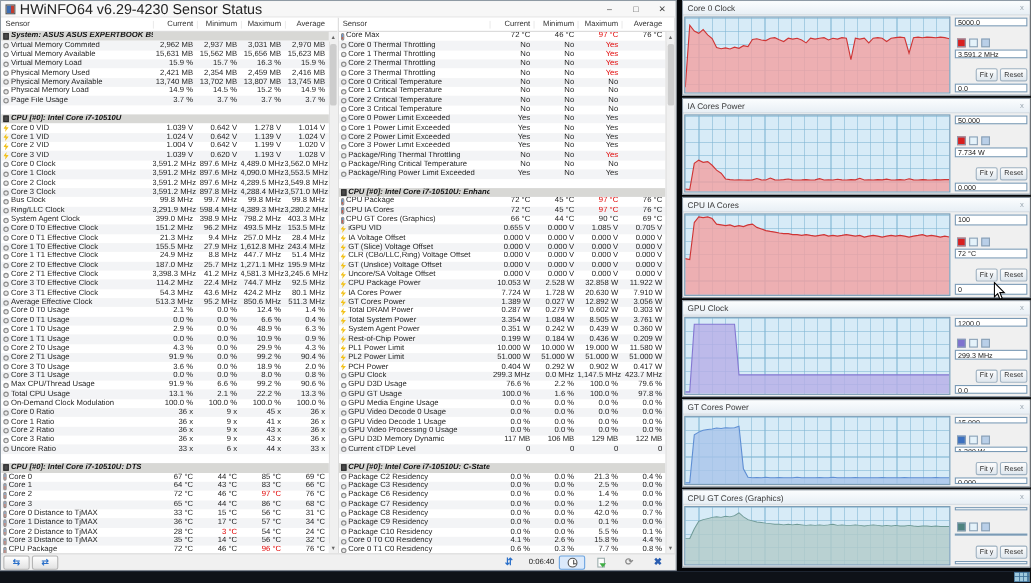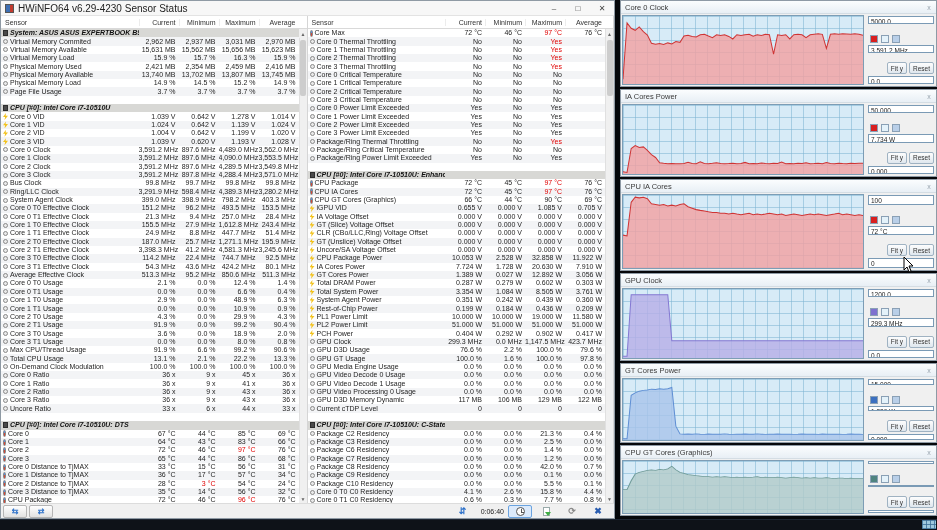--- a/index.html
+++ b/index.html
@@ -4,21 +4,21 @@
 <style>
   html,body{margin:0;padding:0;background:#000;}
   *{box-sizing:border-box;font-family:"Liberation Sans",sans-serif;}
   #desktop{position:relative;width:937px;height:530px;background:#05070a;overflow:hidden;}
 
   
   #sensor-window{position:absolute;left:0;top:0;width:615px;height:519px;background:#f0f0f0;border:1px solid #8f9aa4;display:flex;flex-direction:column;}
   #titlebar{height:15px;display:flex;align-items:center;background:#f7f7f7;border-bottom:1px solid #e3e3e3;flex:0 0 auto;}
   #titlebar .app-icon{width:9px;height:9px;margin:0 4px 0 4px;background:
      linear-gradient(90deg,#3d6fb4 0 4px,#c23b2e 4px 9px);border:1px solid #555;}
-  #titlebar .title{font-size:10px;color:#222;flex:1;white-space:nowrap;overflow:hidden;}
+  #titlebar .title{font-size:13px;color:#222;flex:1;white-space:nowrap;overflow:hidden;}
   .winbtn{width:24px;height:14px;font-size:8px;color:#444;display:flex;align-items:center;justify-content:center;}
 
   #tables{flex:1;display:flex;overflow:hidden;background:#fff;}
   .panel{width:307px;display:flex;flex-direction:column;border-right:1px solid #d5d5d5;overflow:hidden;position:relative;}
   .thead{height:13px;display:flex;align-items:center;border-bottom:1px solid #d9d9d9;background:#fff;flex:0 0 auto;padding-right:8px;}
   .thead .hlbl{flex:1;font-size:7px;color:#333;padding-left:4px;}
   .thead .hval{width:40px;font-size:7px;color:#333;text-align:right;padding-right:3px;border-left:1px solid #ececec;}
   .tbody{flex:1;overflow:hidden;padding-right:8px;}
   .trow{height:8.35px;display:flex;align-items:center;font-size:7px;color:#1d1d1d;line-height:8px;white-space:nowrap;}
   .trow:nth-child(even){background:#f3f4f6;}

